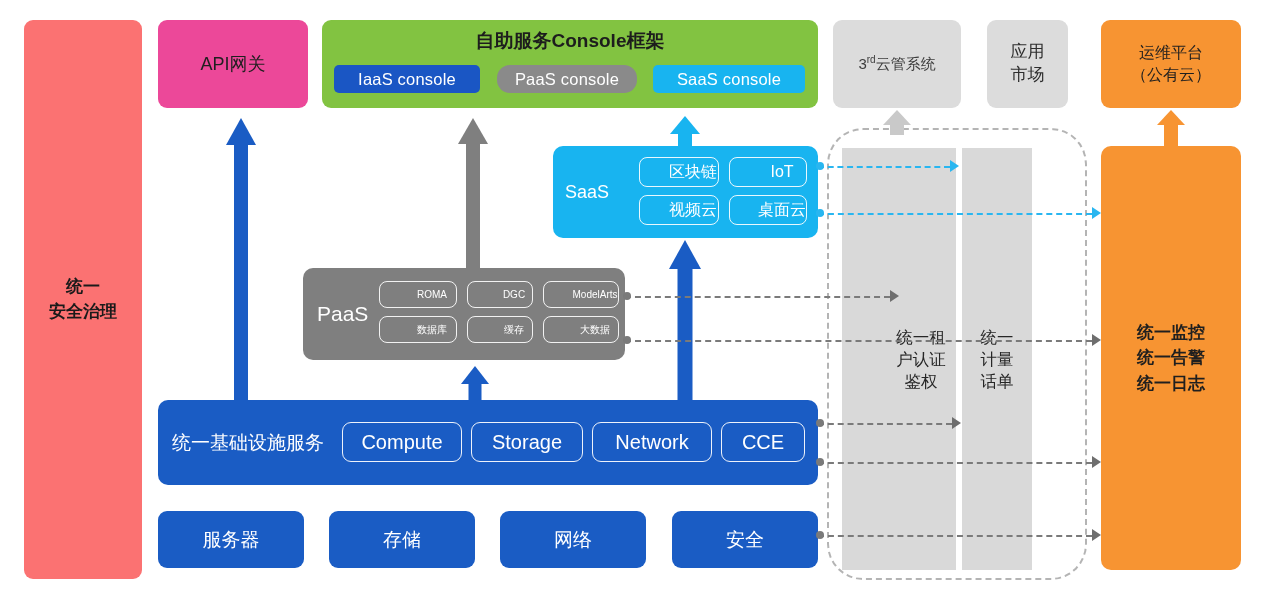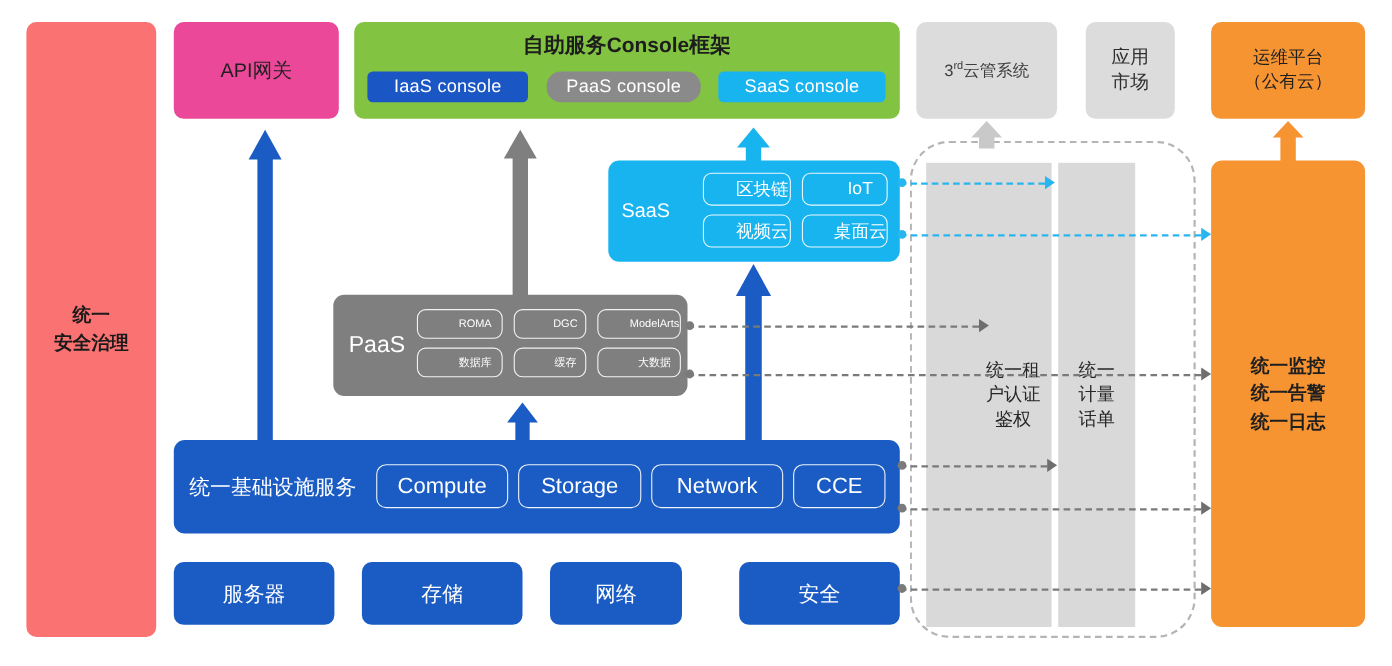--- a/index.html
+++ b/index.html
@@ -125,21 +125,21 @@
   .ic-2{left:434px;width:120px;}
   .ic-3{left:563px;width:84px;}
 
   
   .hw{
     top:511px;height:57px;background:#1a5cc4;border-radius:9px;
     color:#ffffff;font-size:19px;
   }
   .hw-0{left:158px;width:146px;}
   .hw-1{left:329px;width:146px;}
-  .hw-2{left:500px;width:120px;}
+  .hw-2{left:500px;width:146px;}
   .hw-3{left:672px;width:146px;}
 
   
   .dash-container{
     position:absolute;left:827px;top:128px;width:260px;height:452px;
     border:2.5px dashed #b4b4b4;border-radius:36px;box-sizing:border-box;
   }
   .gray-col{
     position:absolute;width:70px;top:148px;height:422px;
     background:#d9d9d9;

